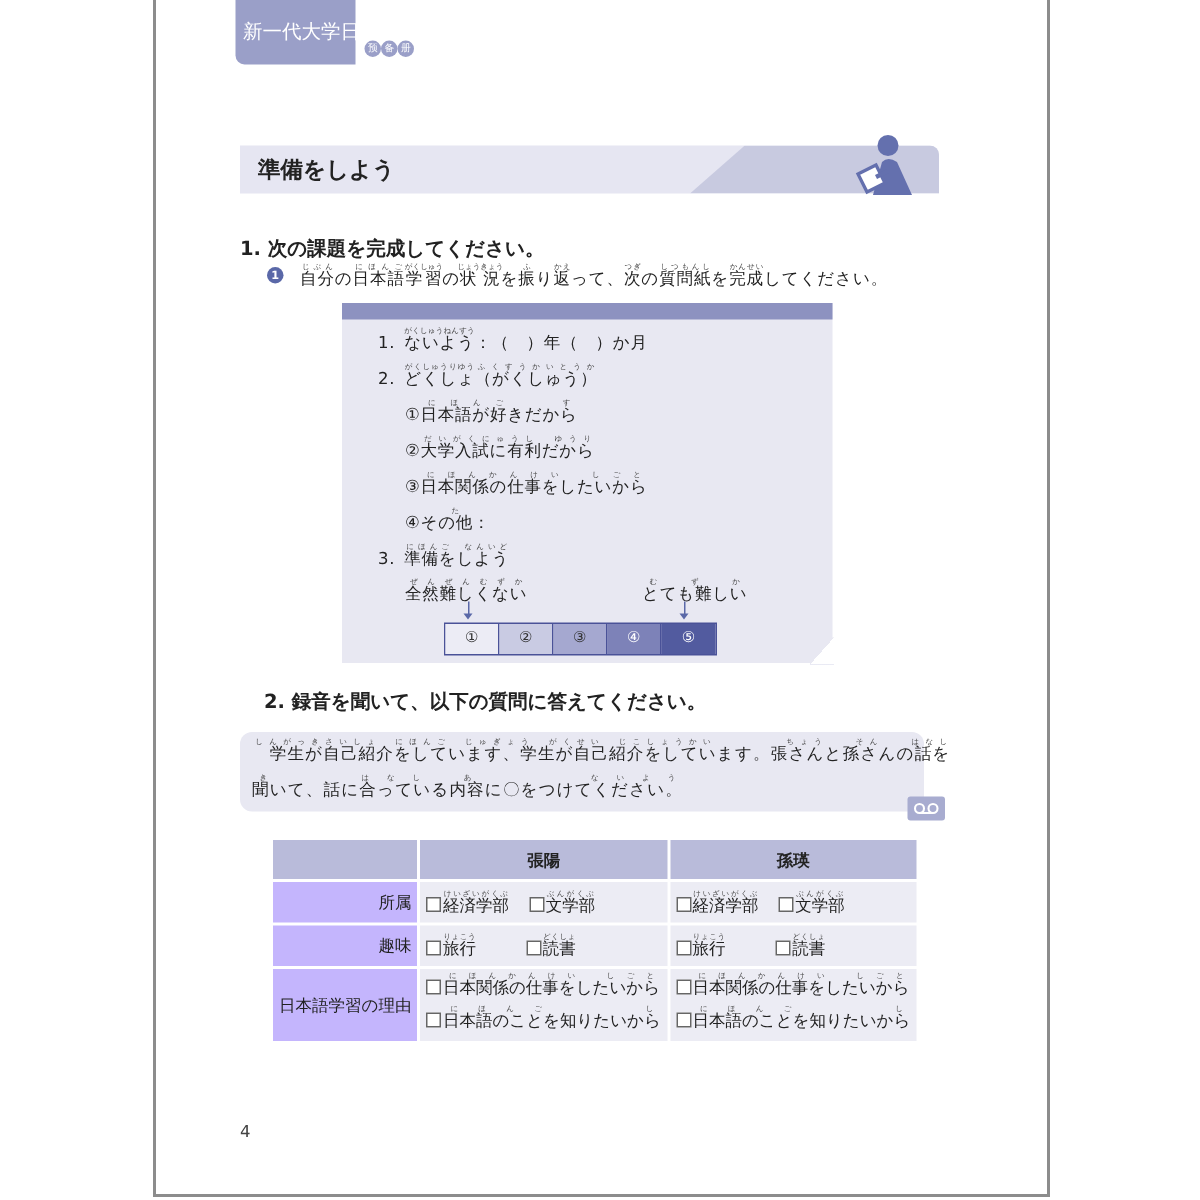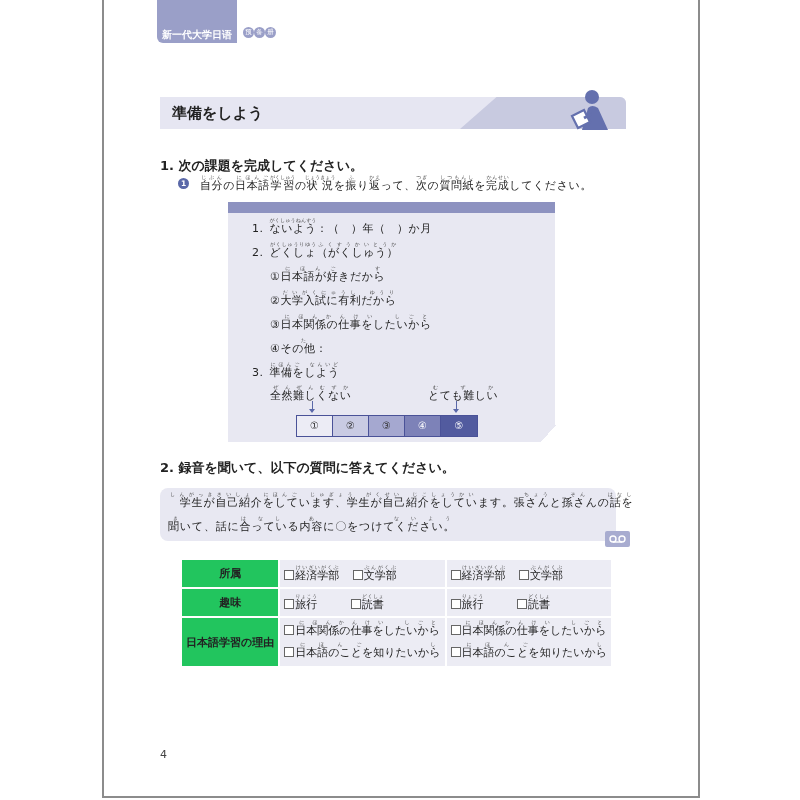--- a/index.html
+++ b/index.html
@@ -10,22 +10,22 @@
     position: absolute; left: 102px; top: -3px; width: 598px; height: 801px;
     border: 2px solid #8c8c8c; background: #fff;
   }
 
   
   .book-tab {
     position: absolute; left: 157px; top: 0; width: 80px; height: 43px;
     background: #9a9fc8; border-radius: 0 0 0 6px;
   }
   .book-title {
-    position: absolute; left: 162px; top: 28px; font-family: "DejaVu Sans", sans-serif;
-    font-size: 10px; color: #ffffff; letter-spacing: 0px; white-space: nowrap; font-weight: bold;
+    position: absolute; left: 162px; top: 12px; font-family: "DejaVu Sans", sans-serif;
+    font-size: 13px; color: #ffffff; letter-spacing: 0px; white-space: nowrap;
   }
   .book-badge { position: absolute; left: 243px; top: 27px; display: flex; gap: 0px; }
   .book-badge span {
     display: inline-block; width: 11px; height: 11px; border-radius: 50%;
     background: #9a9fc8; color: #fff; font-family: "DejaVu Sans", sans-serif;
     font-size: 6.5px; line-height: 11px; text-align: center;
   }
 
   
   .banner {
@@ -100,21 +100,21 @@
 
   
   .answer-table {
     position: absolute; left: 180px; top: 558px; width: 426px; border-collapse: separate; border-spacing: 2px 2px;
     font-size: 11px;
   }
   .answer-table th {
     background: #b9bbda; height: 26px; font-weight: bold; font-size: 11px;
   }
   .answer-table td { background: #ececf4; height: 27px; padding: 0 4px; white-space: nowrap; }
-  .answer-table td.rowhead { background: #22c55e; text-align: center; font-weight: bold; width: 100px; }
+  .answer-table td.rowhead { background: #c4b5fd; text-align: right; font-weight: normal; width: 100px; }
   .answer-table td.cell { width: 160px; }
   .opt { display: inline-block; margin-right: 10px; }
   .box {
     display: inline-block; width: 10px; height: 10px; border: 1px solid #666; vertical-align: -1px; margin-right: 1px; background: #fff;
   }
   .answer-table tr.tall td { height: 48px; }
   .opt-line { display: block; line-height: 22px; }
 
   .page-number {
     position: absolute; left: 160px; top: 748px; font-size: 11px; font-family: "DejaVu Sans", sans-serif; color: #444;
@@ -187,38 +187,43 @@
 <div class="arrow" style="left:456px; top:401px; height:9px;"></div>
 
 <div class="scale" id="scale">
   <div style="background: rgb(236, 236, 245);">①</div>
   <div style="background: rgb(201, 203, 227);">②</div>
   <div style="background: rgb(165, 168, 208);">③</div>
   <div style="background: rgb(125, 130, 184); color: rgb(255, 255, 255);">④</div>
   <div style="background: rgb(82, 91, 159); color: rgb(255, 255, 255);">⑤</div>
 </div>
 
-<div class="q-heading" style="top:459px;">2.  録音を聞いて、以下の質問に答えてください。</div>
+<div class="q-heading" style="top:459px;margin-left:16px;">2.  録音を聞いて、以下の質問に答えてください。</div>
 <div class="listen-box"></div>
 <div class="listen-line" style="top:492px;">
   <ruby><span>　学生が自己紹介をしています、学生が自己紹介をしています。張さんと孫さんの話を</span><rt>しんがっきさいしょ　にほんご　じゅぎょう　がくせい　じこしょうかい　　　　　ちょう　　そん　　はなし</rt></ruby>
 </div>
 <div class="listen-line" style="top:516px;">
   <ruby><span>聞いて、話に合っている内容に〇をつけてください。</span><rt>き　　　はなし　あ　　　　ないよう</rt></ruby>
 </div>
 <div class="tape-icon">
   <svg width="25" height="16" viewBox="0 0 25 16">
     <circle cx="8" cy="8" r="3" fill="none" stroke="#fff" stroke-width="1.4"></circle>
     <circle cx="17" cy="8" r="3" fill="none" stroke="#fff" stroke-width="1.4"></circle>
     <line x1="8" y1="11" x2="17" y2="11" stroke="#fff" stroke-width="1.4"></line>
   </svg>
 </div>
 
 <table class="answer-table">
   <tbody>
+      <tr>
+    <th></th>
+    <th>張陽</th>
+    <th>孫瑛</th>
+  </tr>
   <tr>
     <td class="rowhead">所属</td>
     <td class="cell">
       <span class="opt"><span class="box"></span><ruby><span>経済学部</span><rt>けいざいがくぶ</rt></ruby></span>
       <span class="opt"><span class="box"></span><ruby><span>文学部</span><rt>ぶんがくぶ</rt></ruby></span>
     </td>
     <td class="cell">
       <span class="opt"><span class="box"></span><ruby><span>経済学部</span><rt>けいざいがくぶ</rt></ruby></span>
       <span class="opt"><span class="box"></span><ruby><span>文学部</span><rt>ぶんがくぶ</rt></ruby></span>
     </td>

